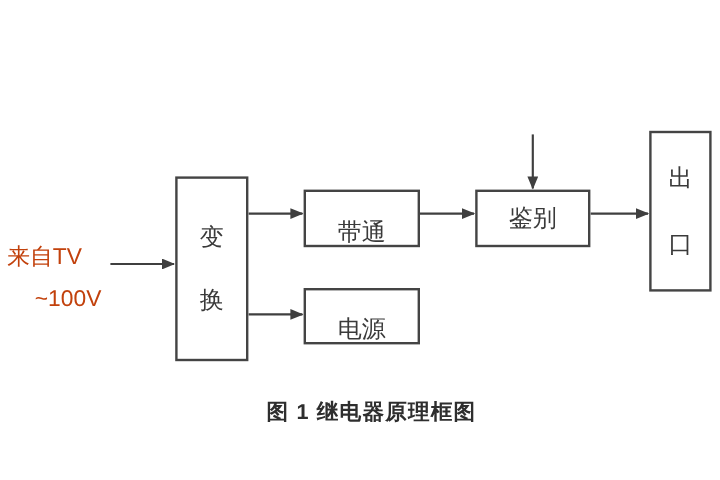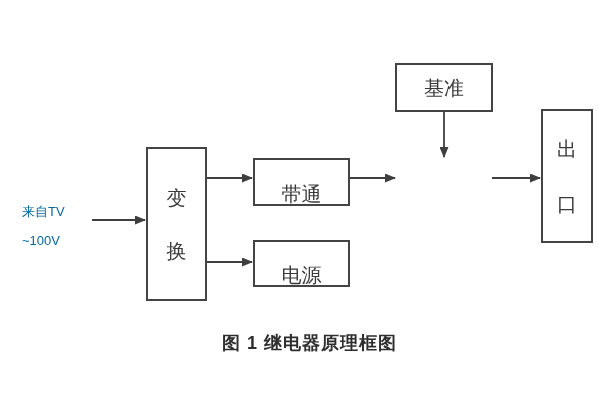--- a/index.html
+++ b/index.html
@@ -45,28 +45,29 @@
   .box-transform   { left: 146px; top: 147px; width: 61px;  height: 154px; }
   .box-transform span + span { margin-top: 33px; }
   .box-bandpass    { left: 253px; top: 158px; width: 97px;  height: 48px; align-items: flex-end; }
   .box-power       { left: 253px; top: 240px; width: 97px;  height: 47px; align-items: flex-end; }
   .box-reference   { left: 395px; top: 63px;  width: 98px;  height: 49px; }
   .box-discriminator { left: 396px; top: 158px; width: 96px; height: 48px; }
   .box-output      { left: 541px; top: 109px; width: 52px;  height: 134px; }
   .box-output span + span { margin-top: 35px; }
   .src-label {
     position: absolute;
-    left: 22px;
+    left: 6px;
     top: 205px;
-    font-size: 13px;
-    color: #0369a1;
+    font-size: 19px;
+    color: #c2410c;
     line-height: 1;
   }
   .src-label .line2 {
     margin-top: 16px;
+    margin-left: 23px;
   }
   .caption {
     position: absolute;
     left: 0;
     right: 0;
     top: 331px;
     text-align: center;
     font-size: 18px;
     font-weight: 600;
     letter-spacing: 1px;
@@ -104,24 +105,24 @@
   </div>
 
   <div class="box box-bandpass">
     <span>带通</span>
   </div>
 
   <div class="box box-power">
     <span>电源</span>
   </div>
 
-  <div class="box box-reference">
-    <span>基准</span>
+
+  <div class="box box-discriminator">
+    <span>鉴别</span>
   </div>
-
 
   <div class="box vertical box-output">
     <span>出</span>
     <span>口</span>
   </div>
 
   <div class="caption">图 1 继电器原理框图</div>
 
 </div>
 

